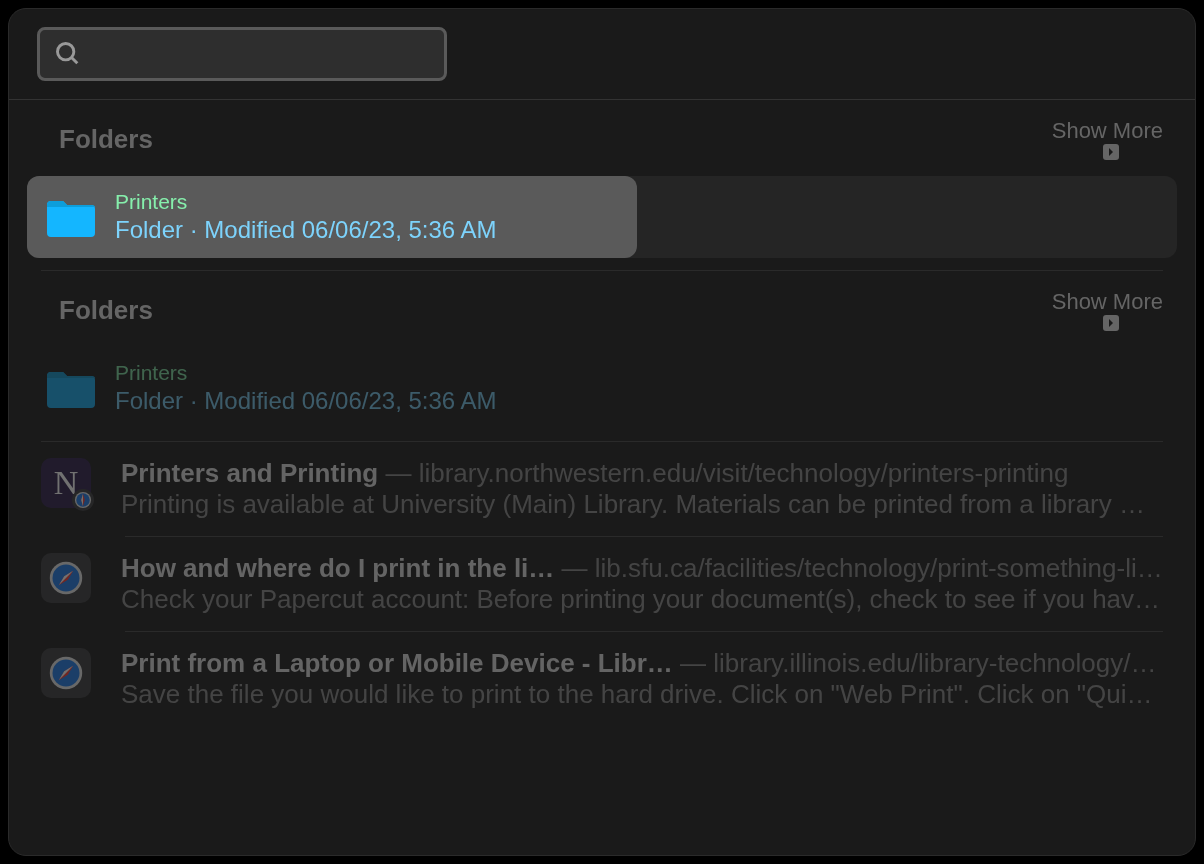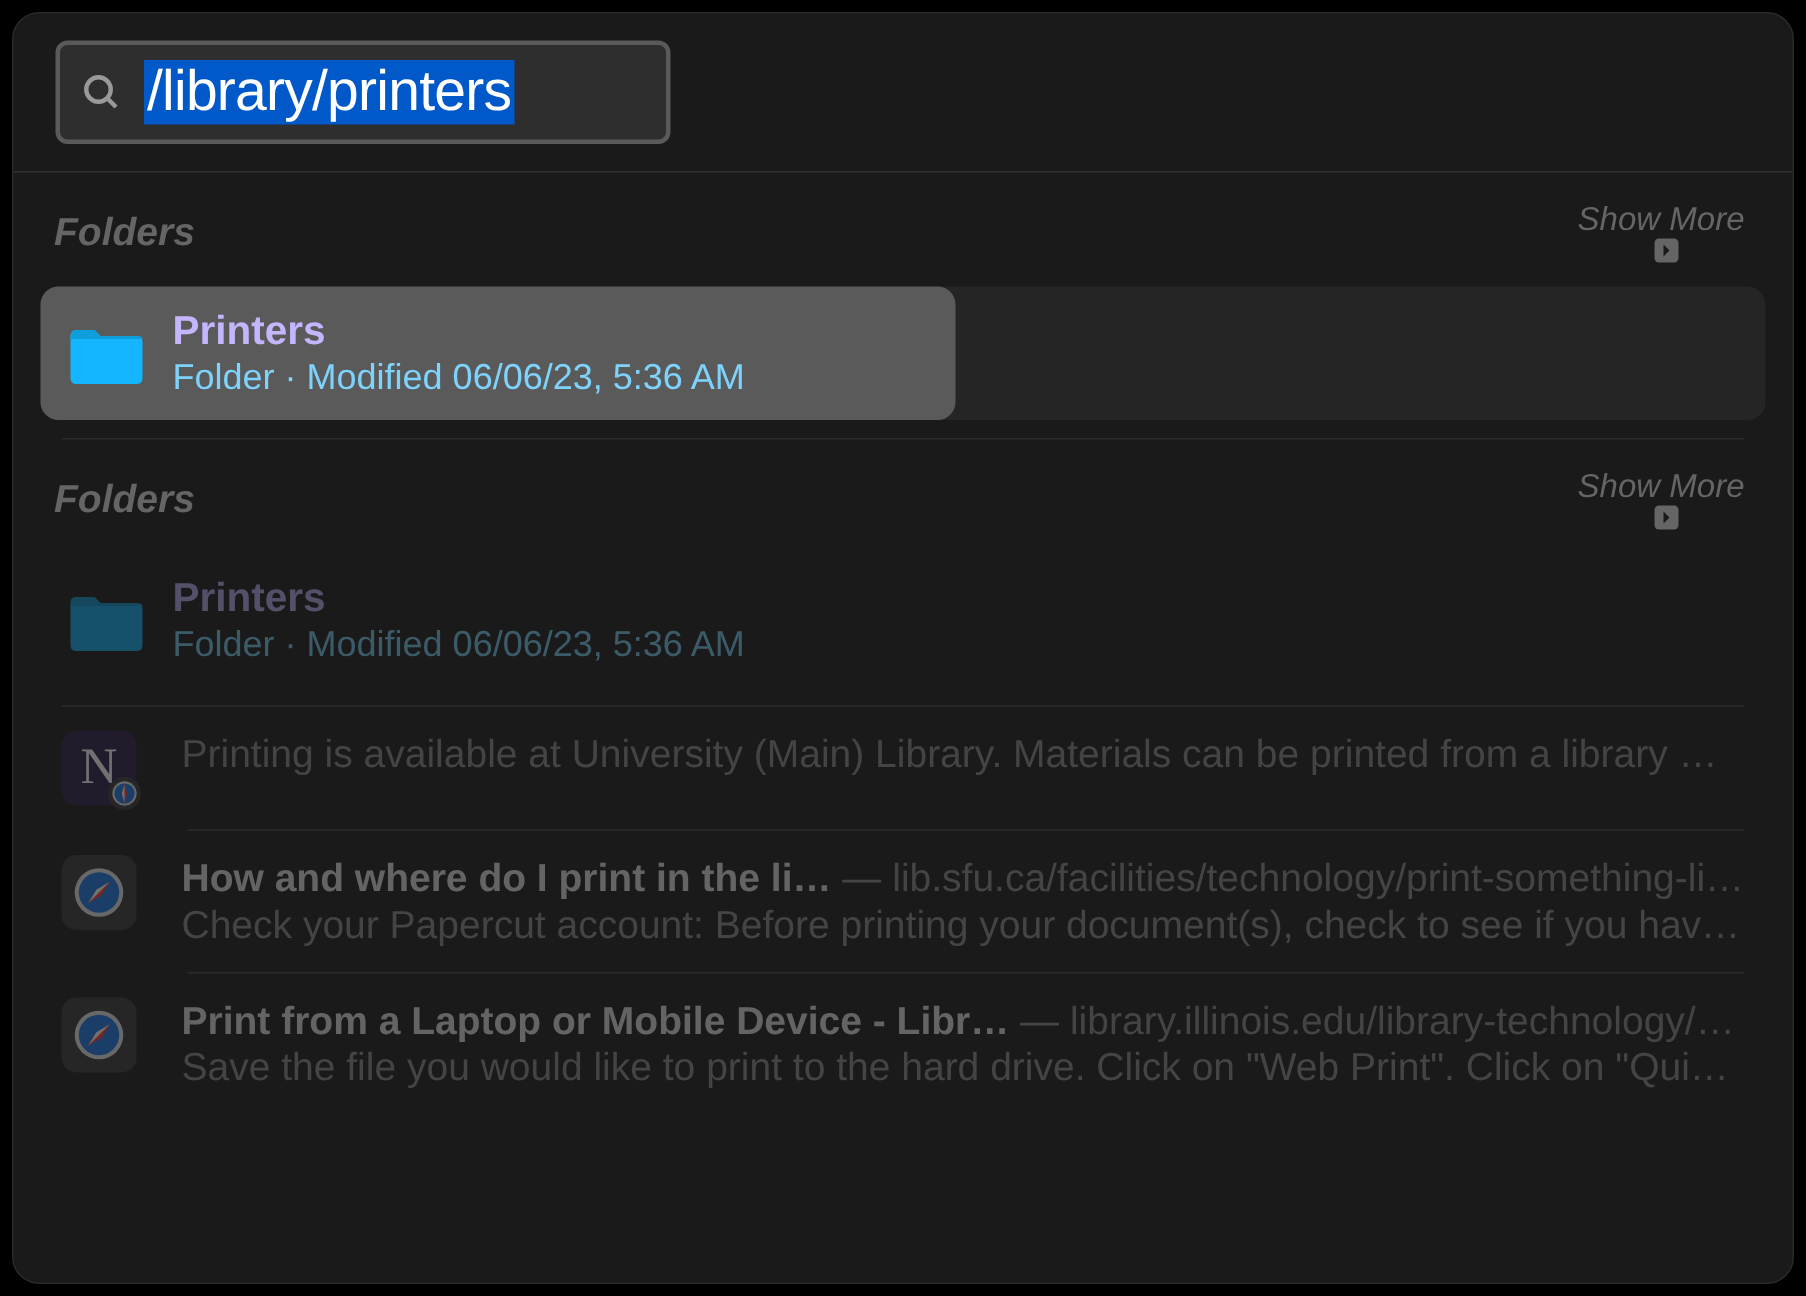--- a/index.html
+++ b/index.html
@@ -64,22 +64,21 @@
     .divider-full {
       height: 1px;
       background: #333;
       margin: 0;
     }
     
     .section-header {
       display: flex;
       justify-content: space-between;
       align-items: center;
-      padding: 18px 32px 8px 27px;
-      font-style: italic;
+      padding: 18px 32px 8px 50px;
     }
     
     .section-title {
       font-size: 26px;
       font-weight: 600;
       color: #656565;
     }
     
     .show-more {
       display: flex;
@@ -147,23 +146,23 @@
       width: 100%;
       height: 100%;
     }
     
     .result-text {
       display: flex;
       flex-direction: column;
     }
     
     .result-title {
-      font-size: 27px;
-      font-weight: 700;
-      color: #c4b5fd;
+      font-size: 21px;
+      font-weight: 400;
+      color: #86efac;
       margin-bottom: 2px;
     }
     
     .result-subtitle {
       font-size: 24px;
       color: #7dd3fc;
     }
     
     .divider-section {
       height: 1px;
@@ -256,21 +255,20 @@
 <div class="spotlight-window">
 
   <div class="search-container">
     <div class="search-box">
       <span class="search-icon">
         <svg viewBox="0 0 24 24" fill="none" stroke="#999" stroke-width="2.5">
           <circle cx="10" cy="10" r="7"></circle>
           <line x1="20" y1="20" x2="15" y2="15"></line>
         </svg>
       </span>
-      <span class="search-text">/library/printers</span>
     </div>
   </div>
 
   <div class="divider-full"></div>
 
   <div class="section-header">
     <span class="section-title">Folders</span>
     <span class="show-more">
       <span>Show More</span>
       <span class="show-more-arrow">
@@ -332,20 +330,25 @@
       <div class="safari-badge">
         <svg viewBox="0 0 20 20" width="18" height="18">
           <circle cx="10" cy="10" r="9" fill="#e8e8e8"></circle>
           <circle cx="10" cy="10" r="7.5" fill="#1e7ae8"></circle>
           <path d="M10 3 L12 10 L10 17 L8 10 Z" fill="#ff3b30"></path>
           <path d="M10 3 L8 10 L10 17" fill="#fff"></path>
         </svg>
       </div>
     </div>
     <div class="website-text">
+      <div class="website-title-row">
+        <span class="website-title">Printers and Printing</span>
+        <span> — </span>
+        <span>library.northwestern.edu/visit/technology/printers-printing</span>
+      </div>
       <div class="website-desc">Printing is available at University (Main) Library. Materials can be printed from a library work…</div>
     </div>
   </div>
 
   <div class="divider-item"></div>
 
   <div class="website-item">
     <div class="website-icon safari">
       <svg viewBox="0 0 20 20" width="36" height="36">
         <circle cx="10" cy="10" r="9" fill="#e8e8e8"></circle>

